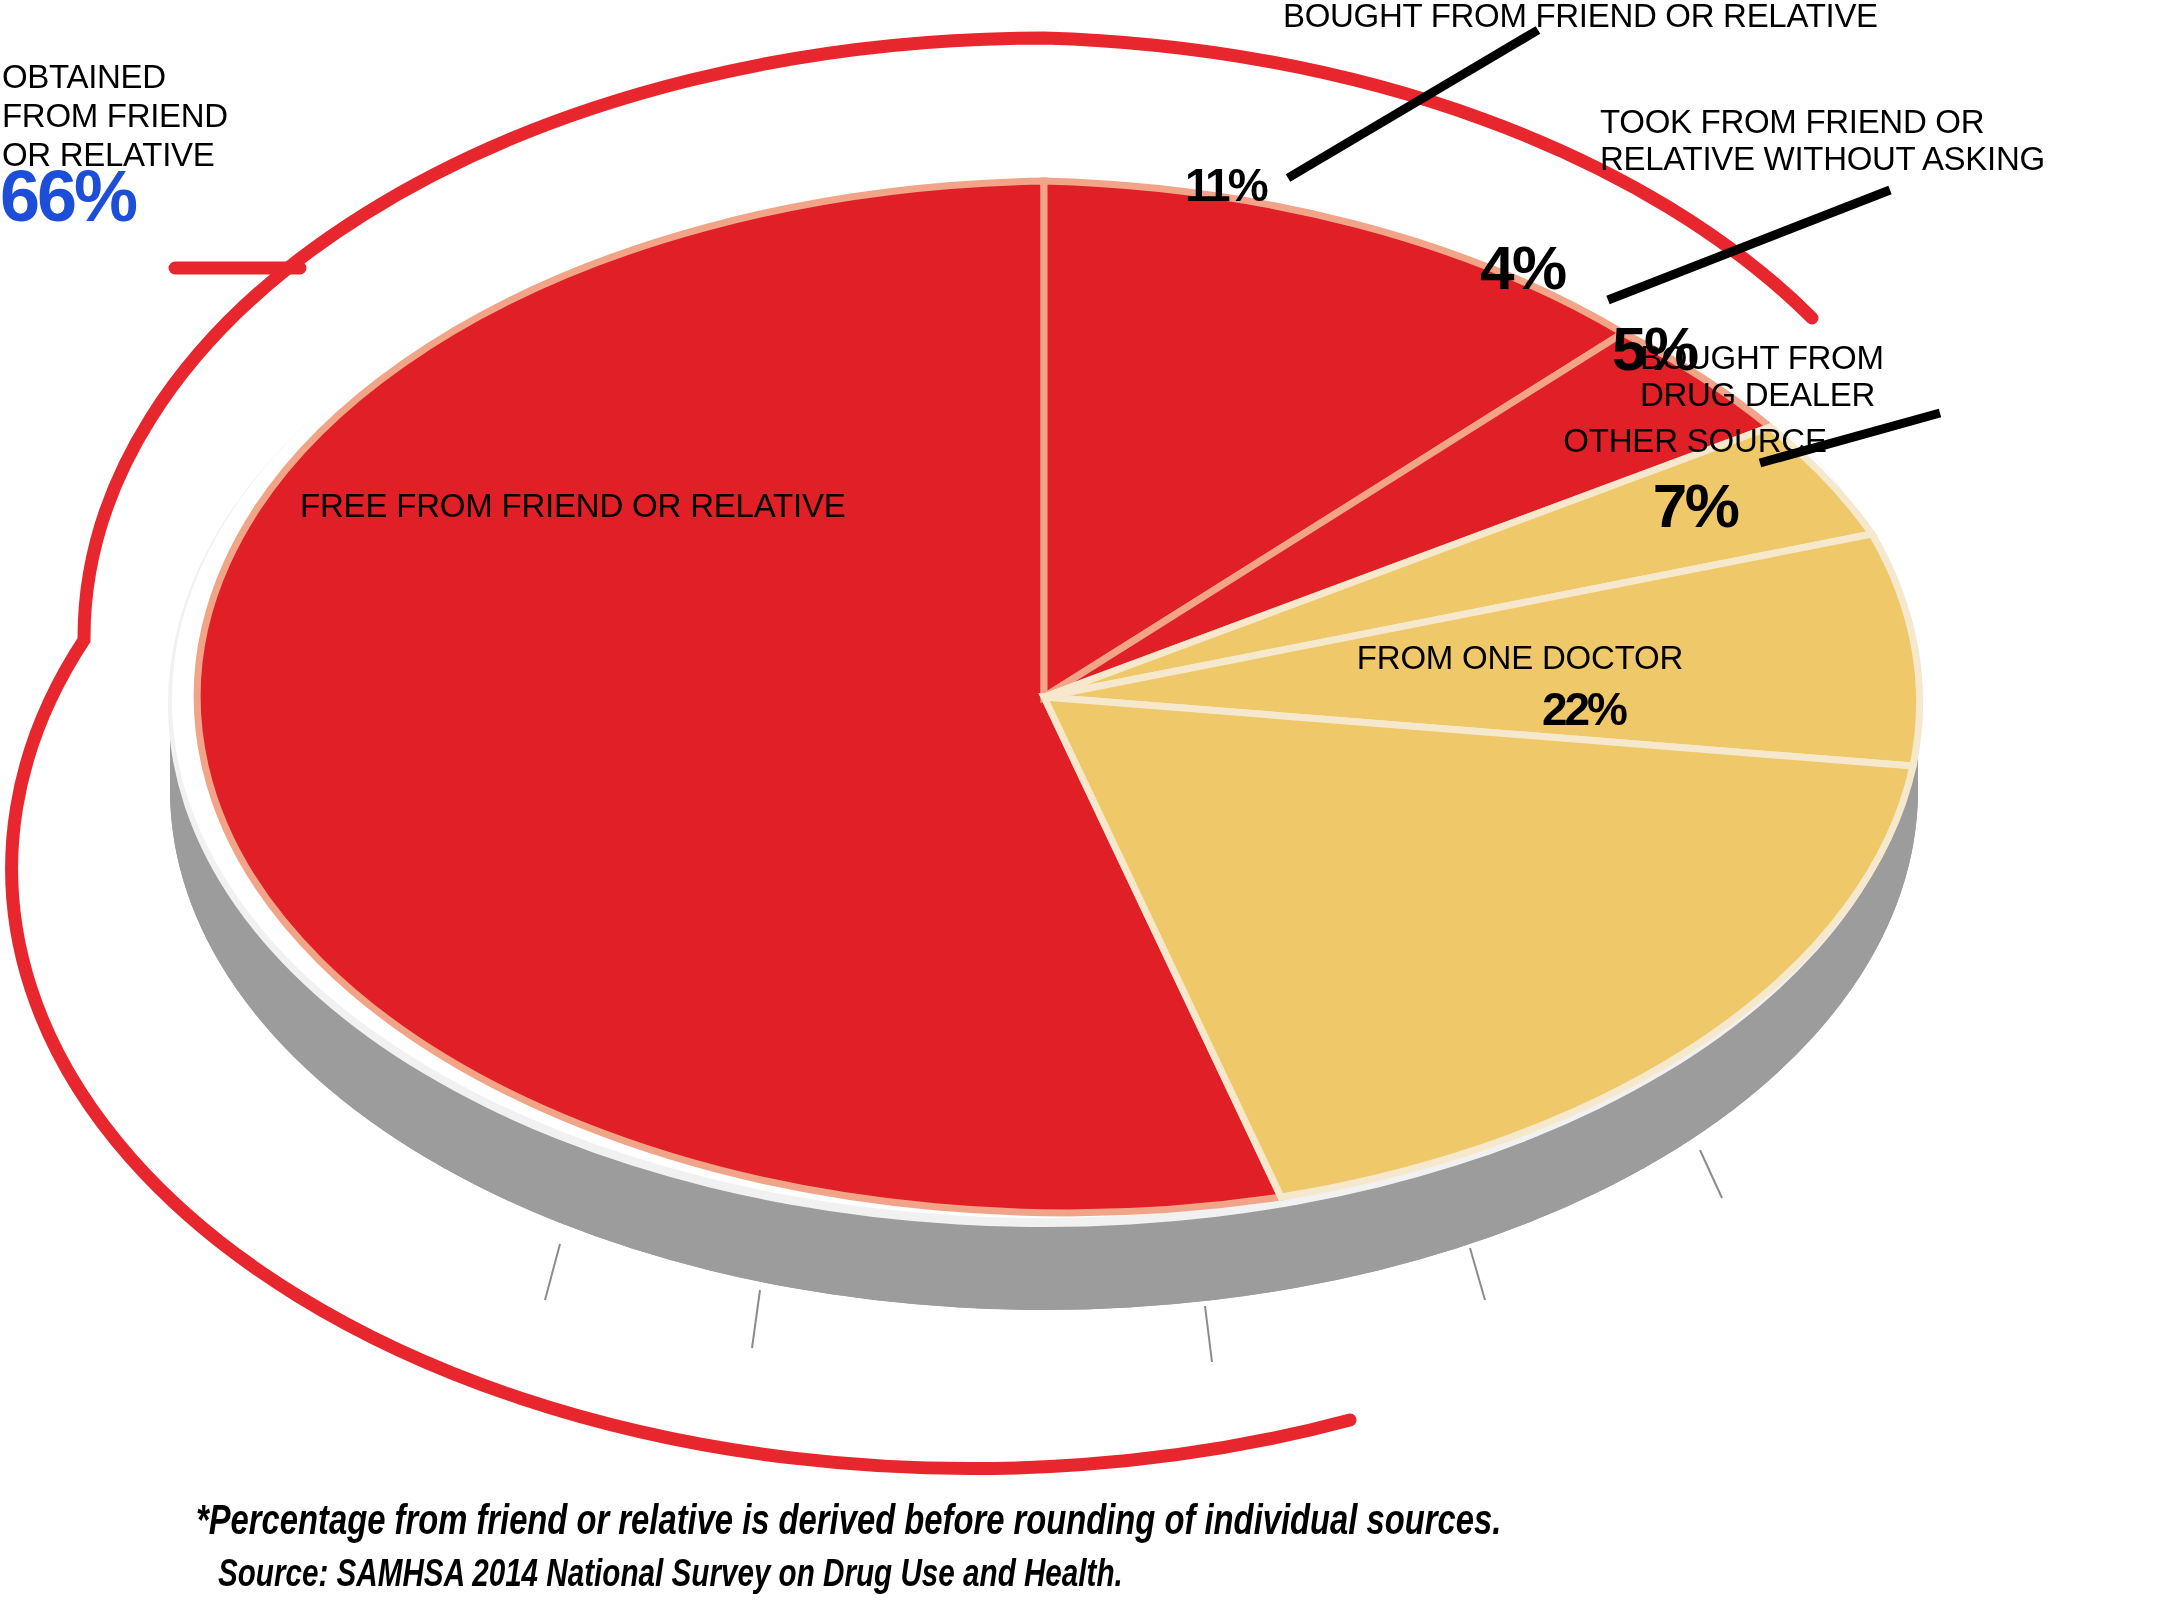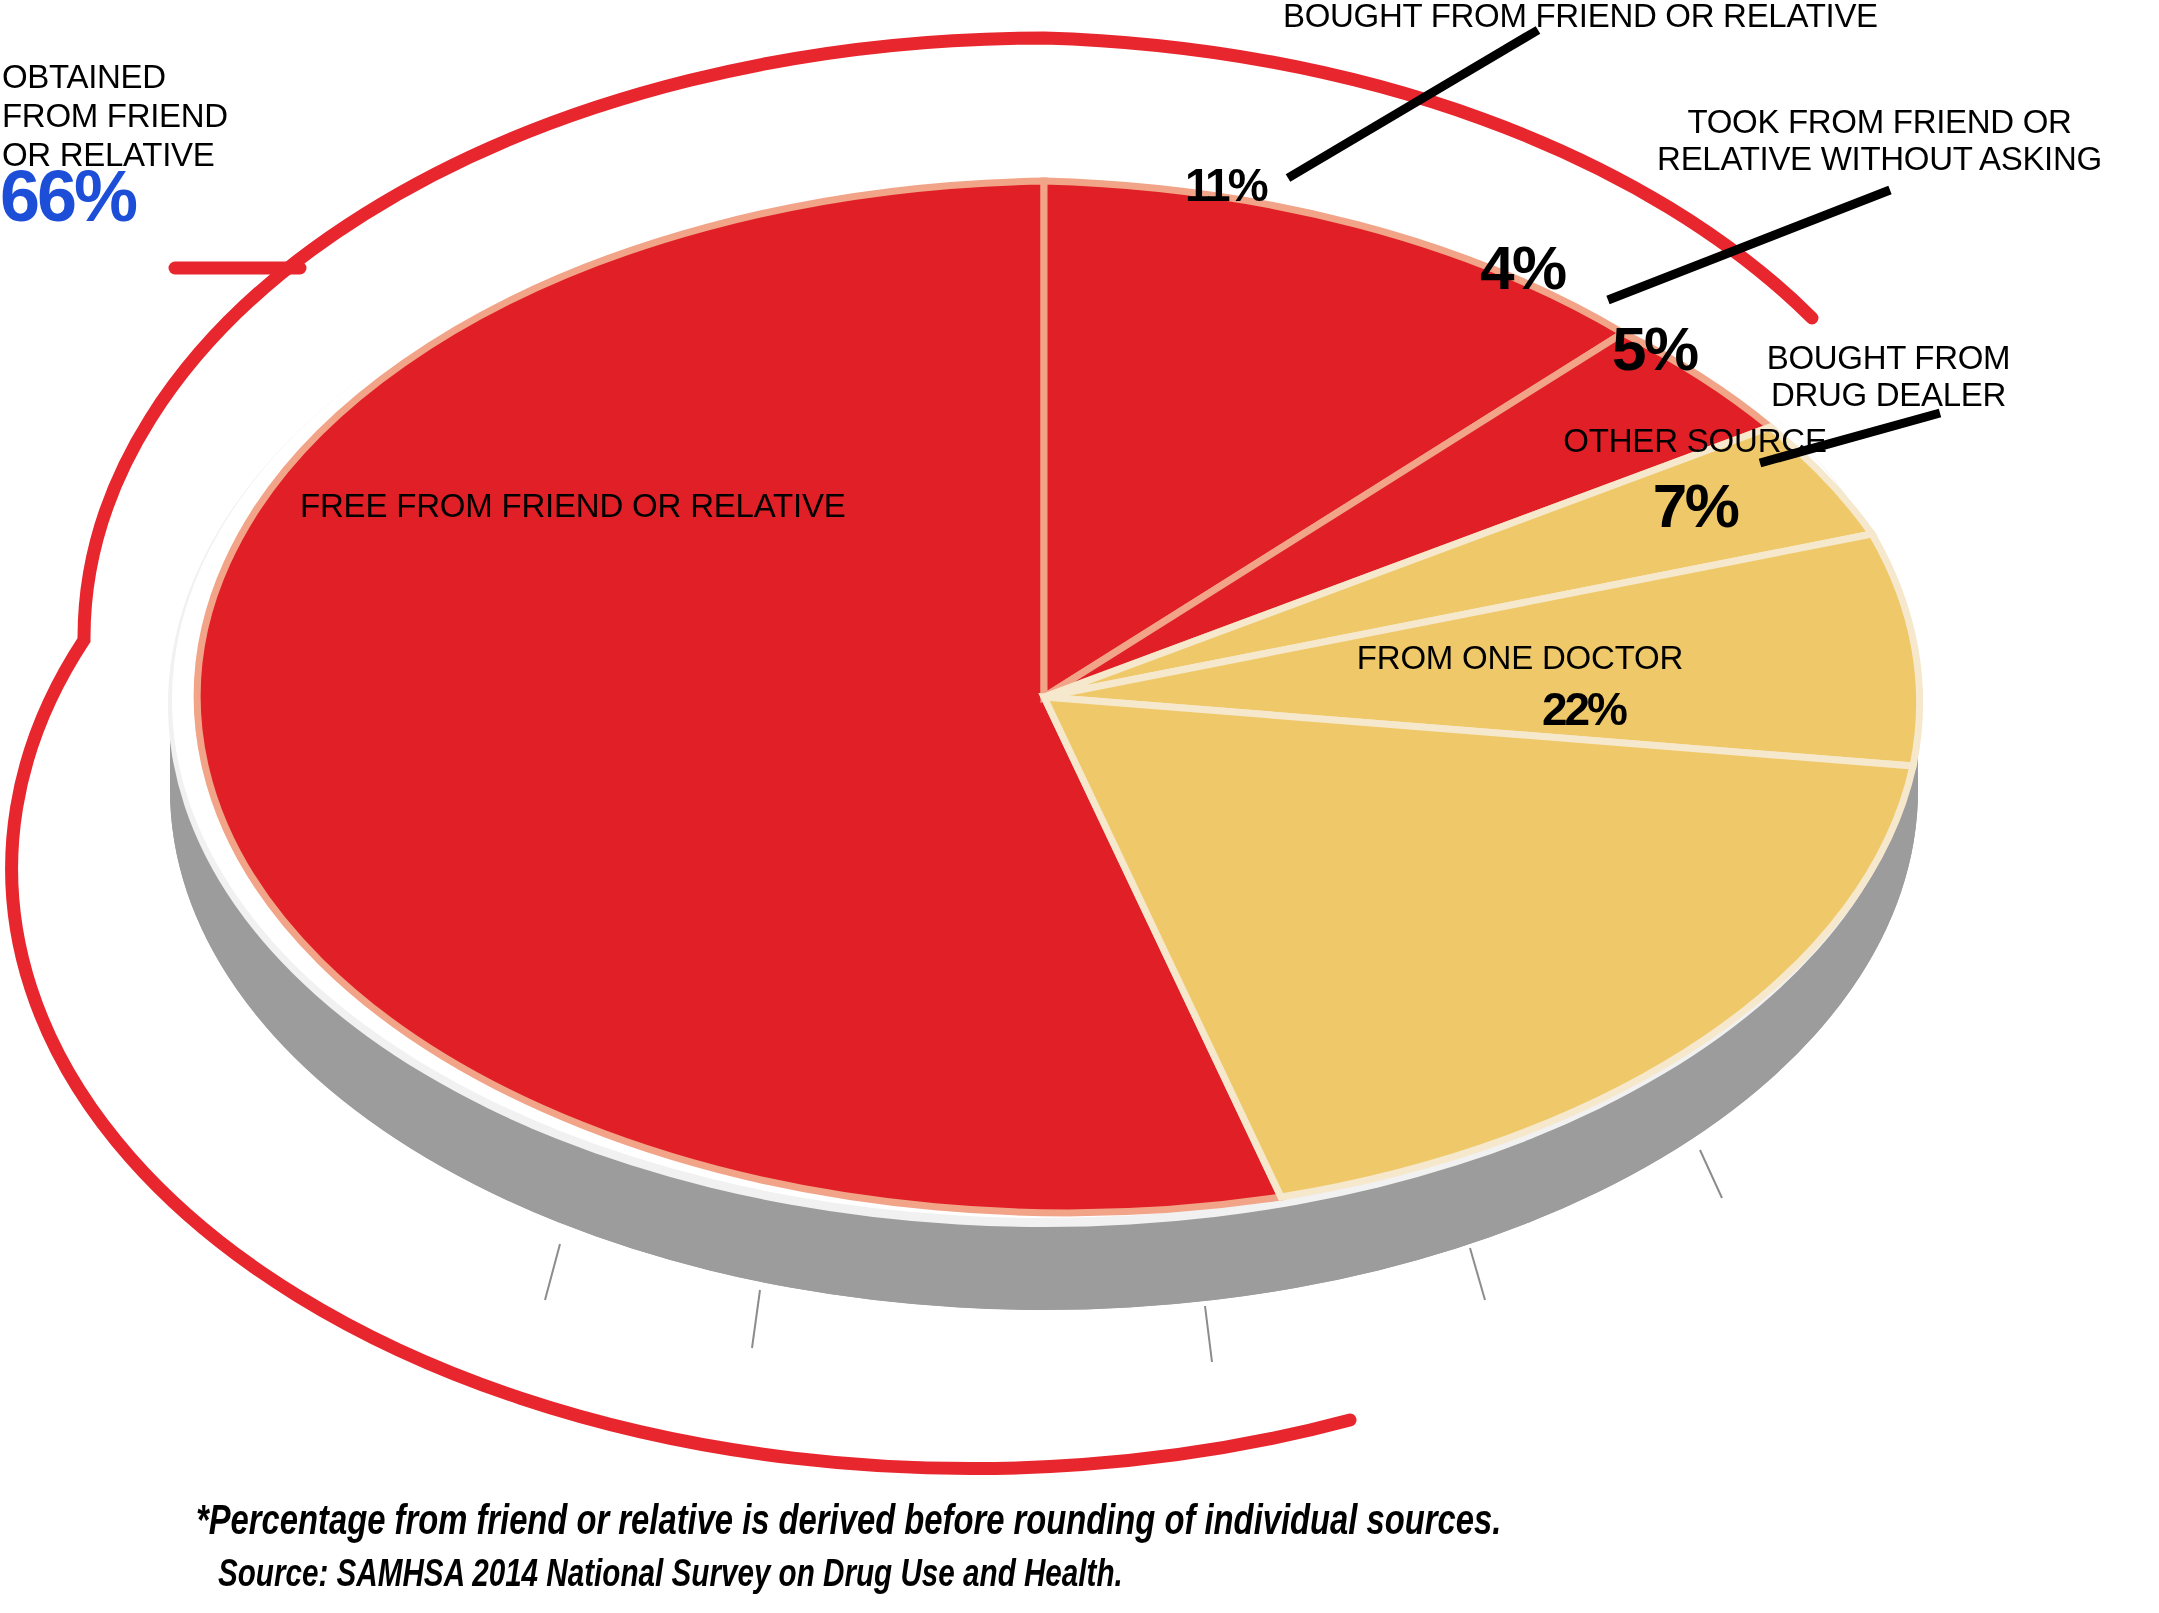--- a/index.html
+++ b/index.html
@@ -72,21 +72,21 @@
     font-family: "Liberation Sans", sans-serif;
     font-style: italic;
     font-weight: 700;
     color: #000000;
     transform: scaleX(0.78);
     transform-origin: left center;
     white-space: nowrap;
   }
   #footnote-main { font-size: 42px; }
   #footnote-source { font-size: 38px; }
-  .t-right { text-align: center; }
+  .t-right { text-align: left; }
 </style>
 </head>
 <body>
 
 <div id="stage">
 
   <svg id="chart-svg" viewBox="0 0 2159 1613">
     <defs>
       <clipPath id="clip-bottom">
         <rect x="0" y="697" width="2159" height="700"></rect>

